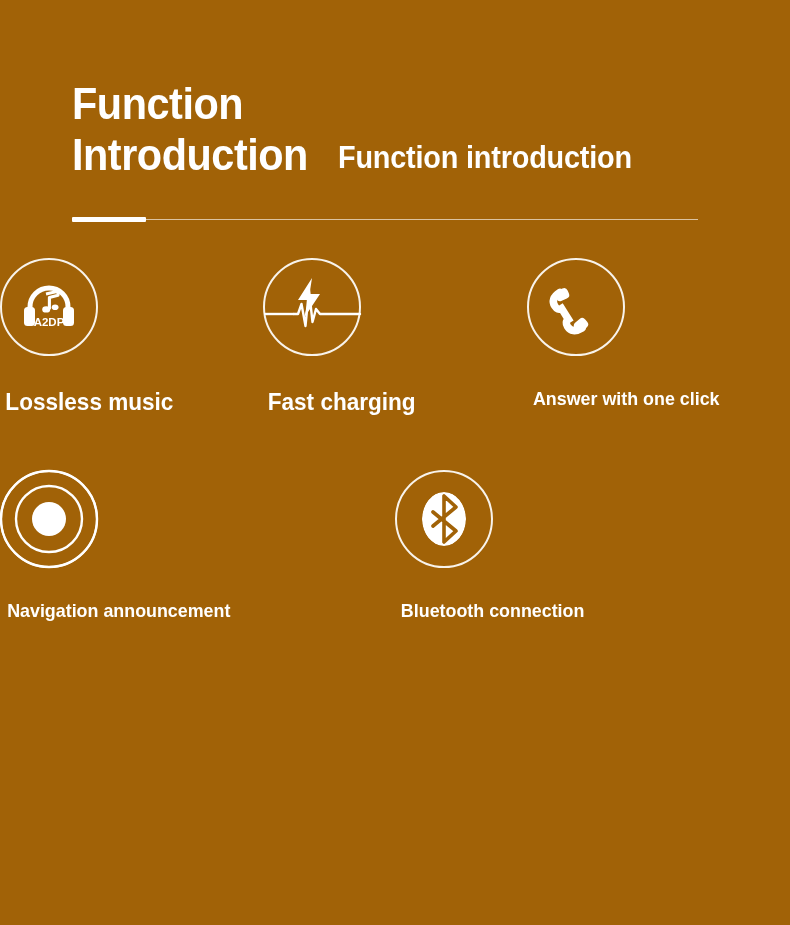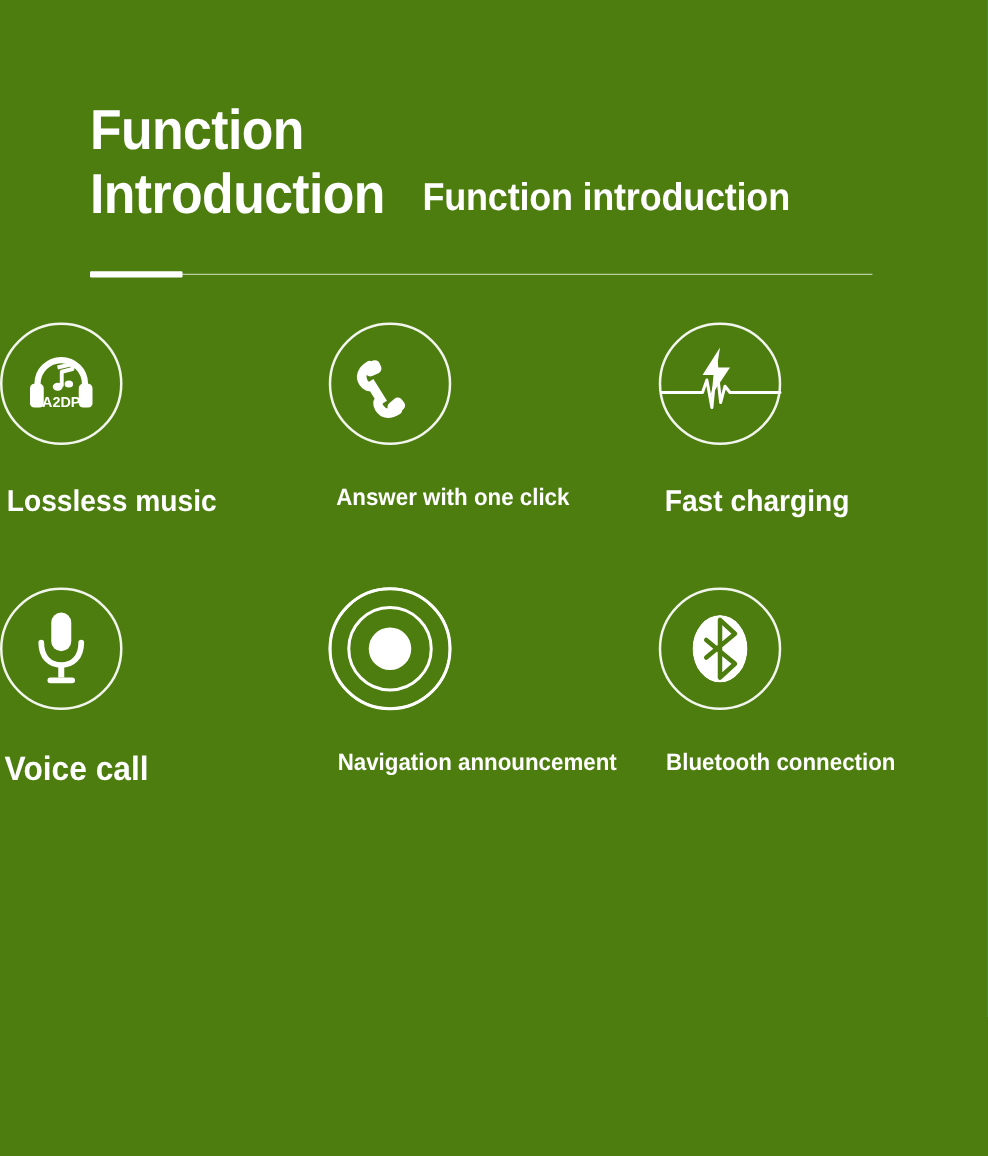--- a/index.html
+++ b/index.html
@@ -126,21 +126,21 @@
     transform: scaleX(0.94);
   }
   .sz-xl { font-size: 27px; }
   .sz-lg { font-size: 24px; }
   .sz-md { font-size: 19px; }
   .sz-sm { font-size: 16px; }
 </style>
 </head>
 <body style="background: rgb(12, 179, 189);">
 
-<div class="page" style="background: #4d7c0f;">
+<div class="page" style="background: #a16207;">
 
   <div class="header">
     <div class="title-block">
       <div class="title-main">Function
 Introduction</div>
       <div class="title-sub">Function introduction</div>
     </div>
   </div>
 
   <div class="divider">
@@ -165,62 +165,49 @@
               <text x="28" y="43.5" text-anchor="middle" fill="#fff" font-family="'Liberation Sans Narrow','Liberation Sans',sans-serif" font-size="11.5" font-weight="bold">A2DP</text>
             </svg>
           </span>
         </div>
         <div class="cell-label sz-lg">Lossless music</div>
       </div>
 
       <div class="cell">
         <div class="circle">
           <span>
+            <svg width="96" height="62" viewBox="0 0 96 62" fill="none">
+              <path d="M0 38 H30" stroke="#fff" stroke-width="2.4" fill="none"></path>
+              <path d="M30 38 L34 38 L37.5 28 L41.5 50 L45 14 L48.5 46 L52 33 L56 38 L96 38" stroke="#fff" stroke-width="2.4" fill="none" stroke-linejoin="round" stroke-linecap="round"></path>
+              <path d="M48 2 L34 24 L44.5 24 L40 42 L56 18 L45.5 18 Z" fill="#fff"></path>
+            </svg>
+          </span>
+        </div>
+        <div class="cell-label sz-lg">Fast charging</div>
+      </div>
+
+      <div class="cell">
+        <div class="circle">
+          <span>
             <svg width="52" height="54" viewBox="0 0 52 54" fill="none">
               <g transform="rotate(-32 26 27)">
                 <path d="M20 6 C12 6 8.5 9.5 8.5 15 C8.5 18.5 10 20.5 13 20.5 L13 33.5 C10 33.5 8.5 35.5 8.5 39 C8.5 44.5 12 48 20 48" stroke="#fff" stroke-width="7.5" stroke-linecap="round" fill="none"></path>
                 <rect x="14" y="3.5" width="13.5" height="11" rx="4" fill="#fff" transform="rotate(8 20 9)"></rect>
                 <rect x="14" y="39.5" width="13.5" height="11" rx="4" fill="#fff" transform="rotate(-8 20 45)"></rect>
               </g>
             </svg>
           </span>
         </div>
         <div class="cell-label sz-md">Answer with one click</div>
       </div>
 
-      <div class="cell">
-        <div class="circle">
-          <span>
-            <svg width="96" height="62" viewBox="0 0 96 62" fill="none">
-              <path d="M0 38 H30" stroke="#fff" stroke-width="2.4" fill="none"></path>
-              <path d="M30 38 L34 38 L37.5 28 L41.5 50 L45 14 L48.5 46 L52 33 L56 38 L96 38" stroke="#fff" stroke-width="2.4" fill="none" stroke-linejoin="round" stroke-linecap="round"></path>
-              <path d="M48 2 L34 24 L44.5 24 L40 42 L56 18 L45.5 18 Z" fill="#fff"></path>
-            </svg>
-          </span>
-        </div>
-        <div class="cell-label sz-lg">Fast charging</div>
-      </div>
-
     </div>
 
     <div class="row">
 
-      <div class="cell">
-        <div class="circle">
-          <span>
-            <svg width="46" height="62" viewBox="0 0 46 62" fill="none">
-              <rect x="15" y="2" width="16" height="31" rx="8" fill="#fff"></rect>
-              <path d="M7 26 C7 38 14 44 23 44 C32 44 39 38 39 26" stroke="#fff" stroke-width="4.6" fill="none" stroke-linecap="round"></path>
-              <rect x="20.6" y="43" width="4.8" height="11" fill="#fff"></rect>
-              <rect x="12" y="54" width="22" height="4.6" rx="2.2" fill="#fff"></rect>
-            </svg>
-          </span>
-        </div>
-        <div class="cell-label sz-xl">Voice call</div>
-      </div>
 
       <div class="cell">
         <div class="circle">
           <span>
             <svg width="100" height="100" viewBox="0 0 100 100" fill="none">
               <circle cx="50" cy="50" r="48" stroke="#fff" stroke-width="2.4" fill="none"></circle>
               <circle cx="50" cy="50" r="33" stroke="#fff" stroke-width="2.4" fill="none"></circle>
               <circle cx="50" cy="50" r="17" fill="#fff"></circle>
             </svg>
           </span>

